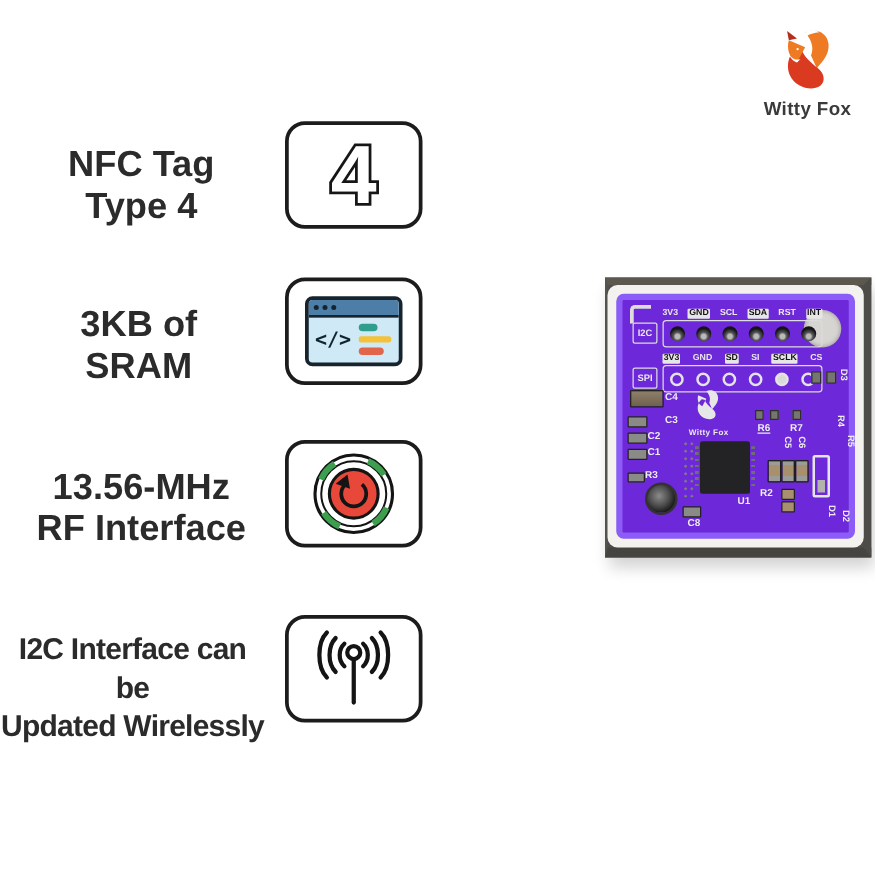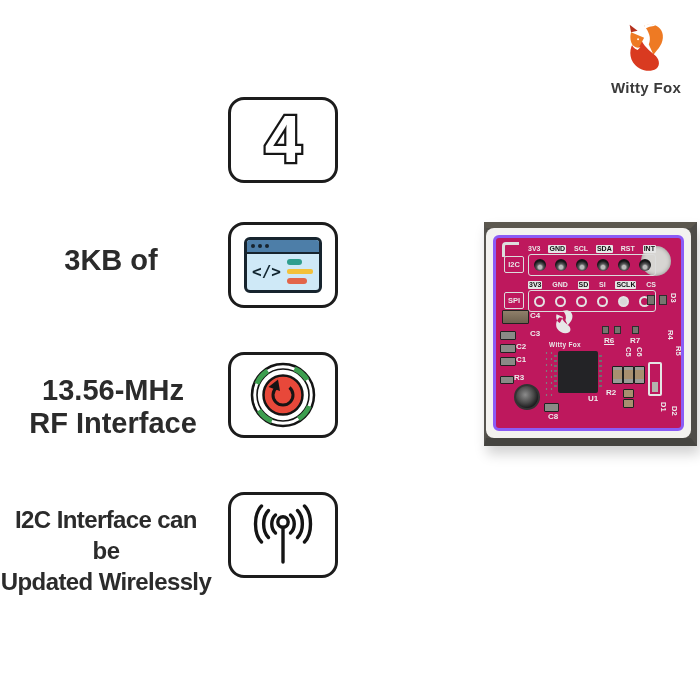--- a/index.html
+++ b/index.html
@@ -24,21 +24,21 @@
   .blines{display:flex;flex-direction:column;align-items:flex-start;gap:4px;padding-top:1px;}
   .bl1{width:15px;height:6px;border-radius:3px;background:#2f9e8e;}
   .bl2{width:26px;height:5px;border-radius:2px;background:#f3c13a;}
   .bl3{width:20px;height:6px;border-radius:3px;background:#e2654a;}
   
   .pcb{position:absolute;left:484px;top:222px;width:213px;height:224px;box-sizing:border-box;
        background:#504e49;border-top:6px solid #5c584f;border-bottom:8px solid #454440;
        border-left:2px solid #55534e;border-right:6px solid #4e4c48;
        box-shadow:3px 8px 12px rgba(0,0,0,.18);}
   .pcb-white{position:absolute;inset:0;background:#f3f2ef;border-radius:8px;padding:7px;box-sizing:border-box;}
-  .pcb-black{position:relative;width:100%;height:100%;background:#be185d;border-radius:6px;border:3px solid #8b5cf6;box-sizing:border-box;}
+  .pcb-black{position:relative;width:100%;height:100%;background:#6d28d9;border-radius:6px;border:5px solid #8b5cf6;box-sizing:border-box;}
   .sk{position:absolute;color:#ececec;font-size:8px;font-weight:bold;line-height:8px;white-space:nowrap;}
   .skv{position:absolute;color:#ececec;font-size:7.5px;font-weight:bold;writing-mode:vertical-rl;line-height:7px;white-space:nowrap;}
   .pinlabels{position:absolute;display:flex;justify-content:space-between;width:128px;}
   .pinlabels span{font-size:7px;font-weight:bold;color:#e9e9e9;line-height:8px;}
   .pinlabels span.inv{background:#e6e6e6;color:#121212;padding:0 1px;border-radius:1px;}
   .portbox{position:absolute;width:20px;height:17px;border:1.5px solid #dcdcdc;border-radius:2px;
            display:flex;align-items:center;justify-content:center;color:#e9e9e9;font-size:7.5px;font-weight:bold;box-sizing:border-box;}
   .pinrect{position:absolute;width:128px;height:22px;border:1.5px solid #dcdcdc;border-radius:3px;
            display:flex;align-items:center;justify-content:space-around;box-sizing:border-box;}
   .hole-dark{width:12px;height:12px;border-radius:50%;
@@ -75,28 +75,33 @@
       <path d="M28 4 C31 2 36 1 40 4 C36 4.5 31 5.5 29.5 7.5 Z" fill="#ffffff"></path>
       <path d="M20 18 C13 24 11 35 16 43 C21 51 33 55 41 50 C46 46 44 39 39 35 C33 30 27 25 25 19 Z" fill="#d93a20"></path>
       <path d="M14 11 L28 17 L21 30 C14 26 12 18 14 11 Z" fill="#ee7a23"></path>
       <path d="M14 11 L12.5 3 L21 9.5 Z" fill="#b5301c"></path>
       <path d="M14 22 C16 26.5 20 28.5 24 27 L21 30 C17 28.5 14.8 25.5 14 22 Z" fill="#ffffff"></path>
       <circle cx="21.5" cy="18.5" r="1" fill="#ffffff"></circle>
     </svg>
     <div class="brand-name">Witty Fox</div>
   </div>
 
+  <div class="feat-label fl-lg" style="left:6px;top:116px;width:214px;">
+    <div>NFC Tag</div>
+    <div>Type 4</div>
+  </div>
   <div class="icon-box" style="left:228px;top:97px;">
     <svg width="100" height="70" viewBox="0 0 100 70">
       <text x="50" y="57" text-anchor="middle" font-family="Liberation Sans, sans-serif" font-size="66" font-weight="bold" fill="#ffffff" stroke="#161616" stroke-width="4.5" paint-order="stroke">4</text>
     </svg>
   </div>
 
   <div class="feat-label fl-lg" style="left:6px;top:244px;width:210px;">
     <div>3KB of</div>
+    <div>SRAM</div>
   </div>
   <div class="icon-box" style="left:228px;top:222px;">
     <div class="bwin">
       <div class="bbar">
         <span class="bdot"></span>
           <span class="bdot"></span>
           <span class="bdot"></span>
       </div>
       <div class="bbody">
         <span class="bcode">&lt;/&gt;</span>

